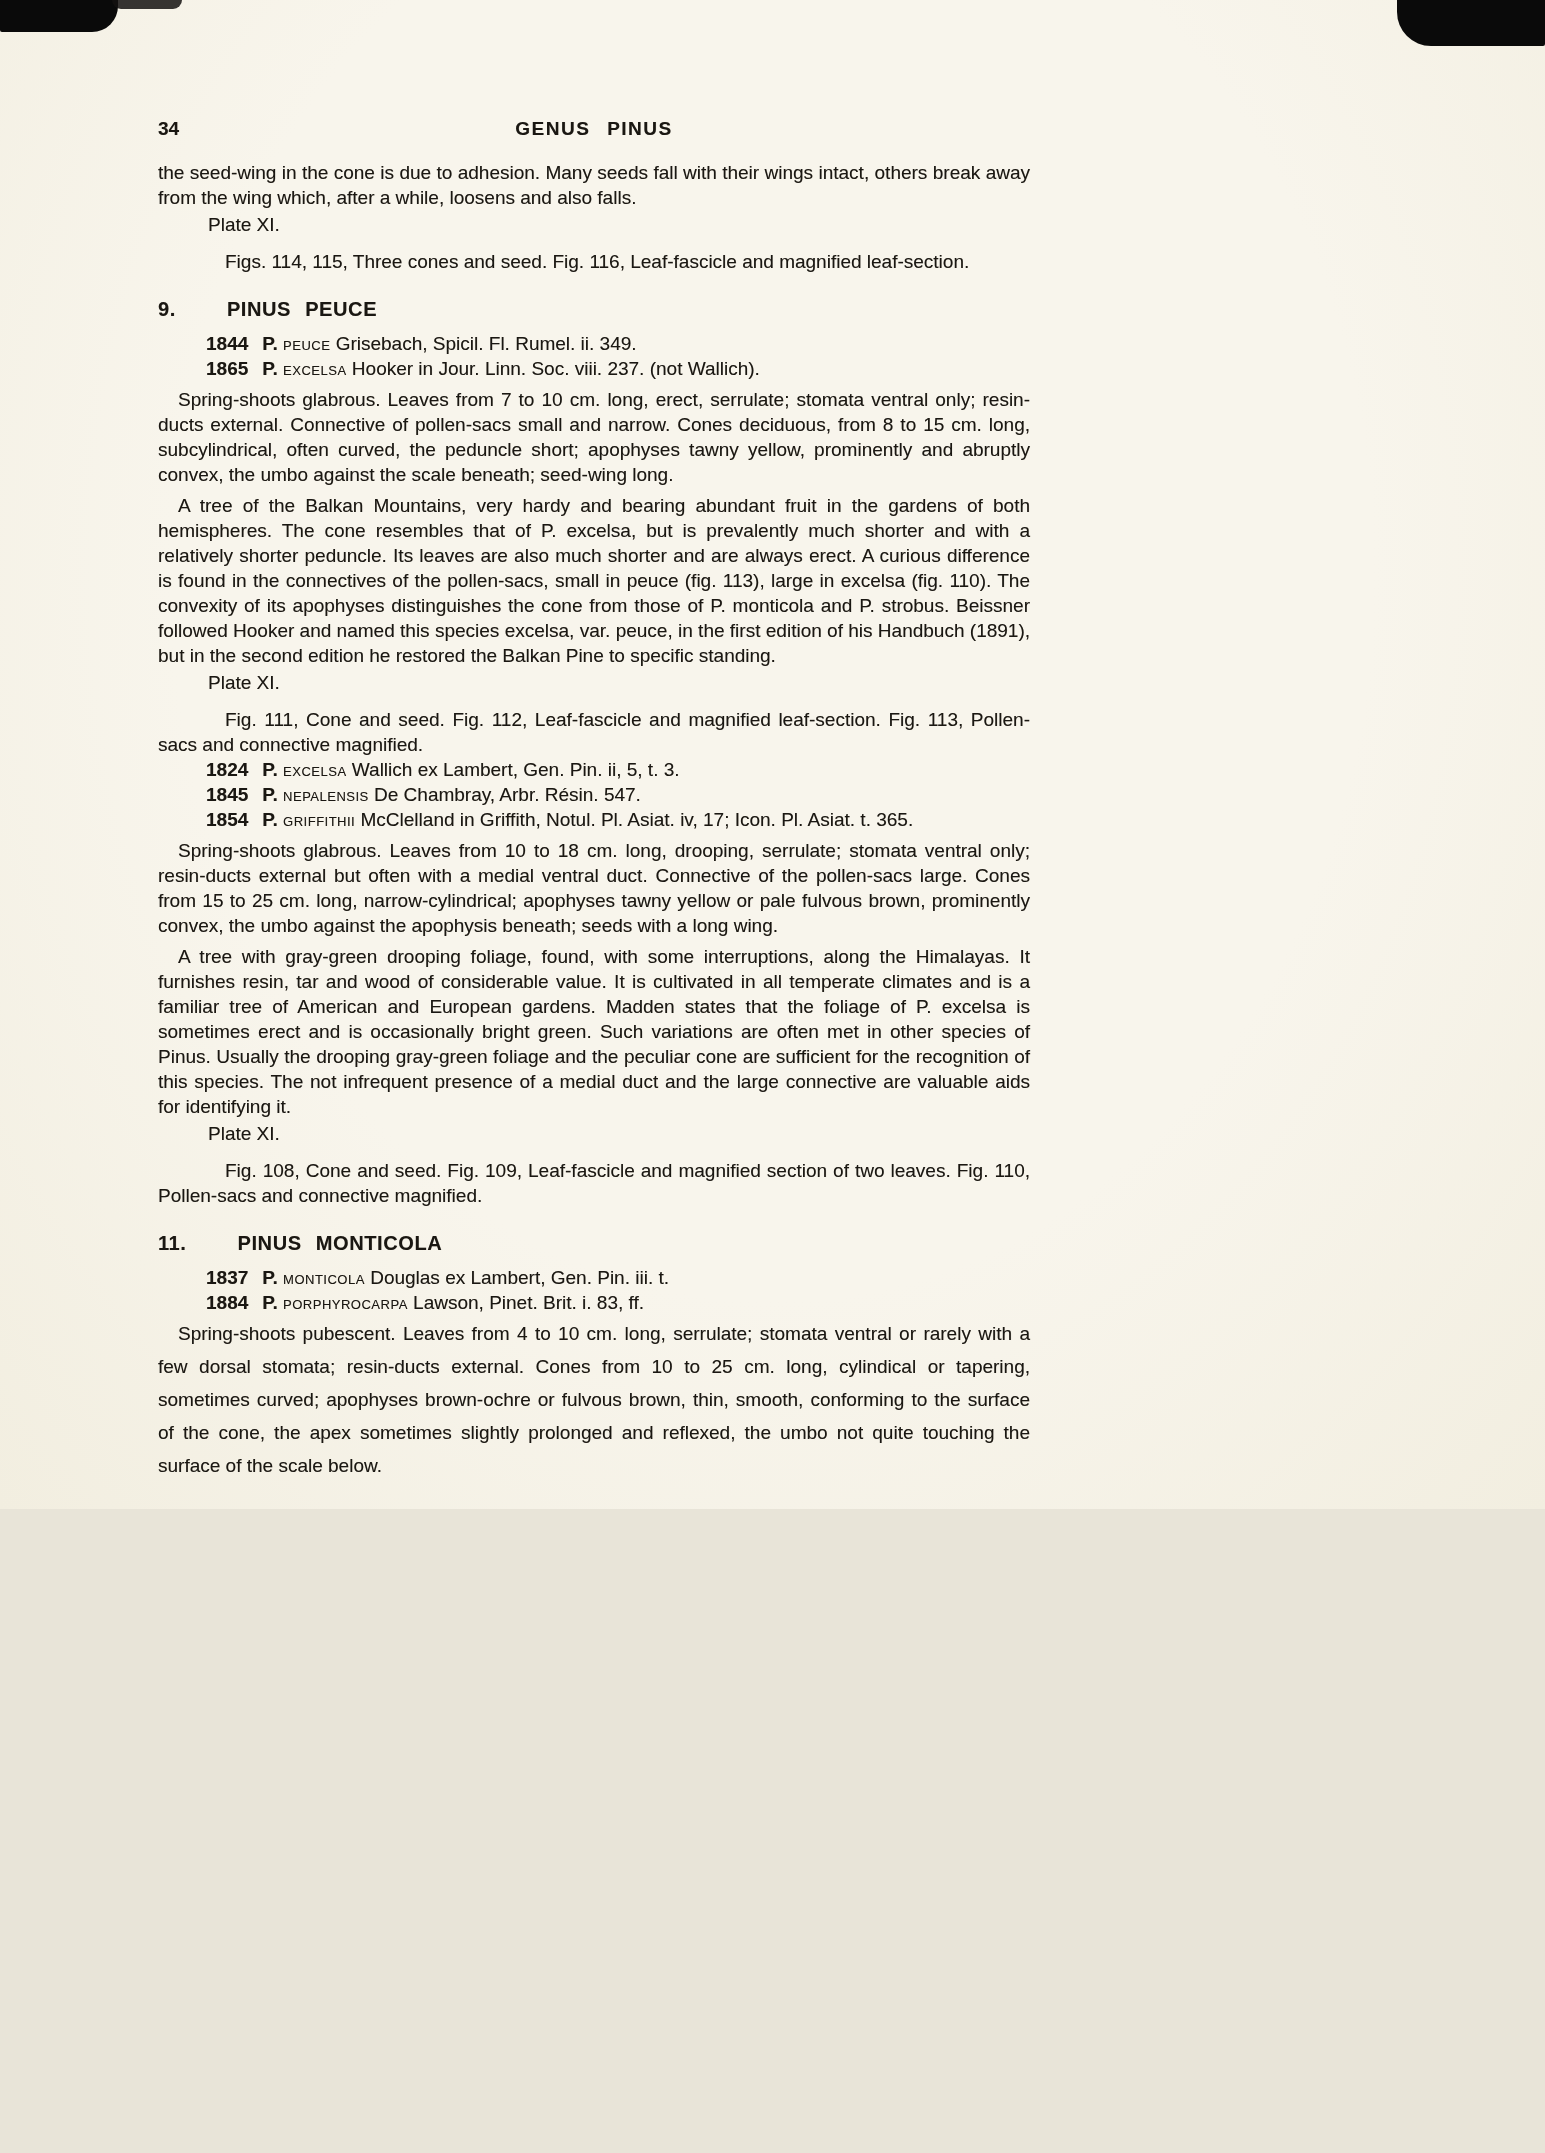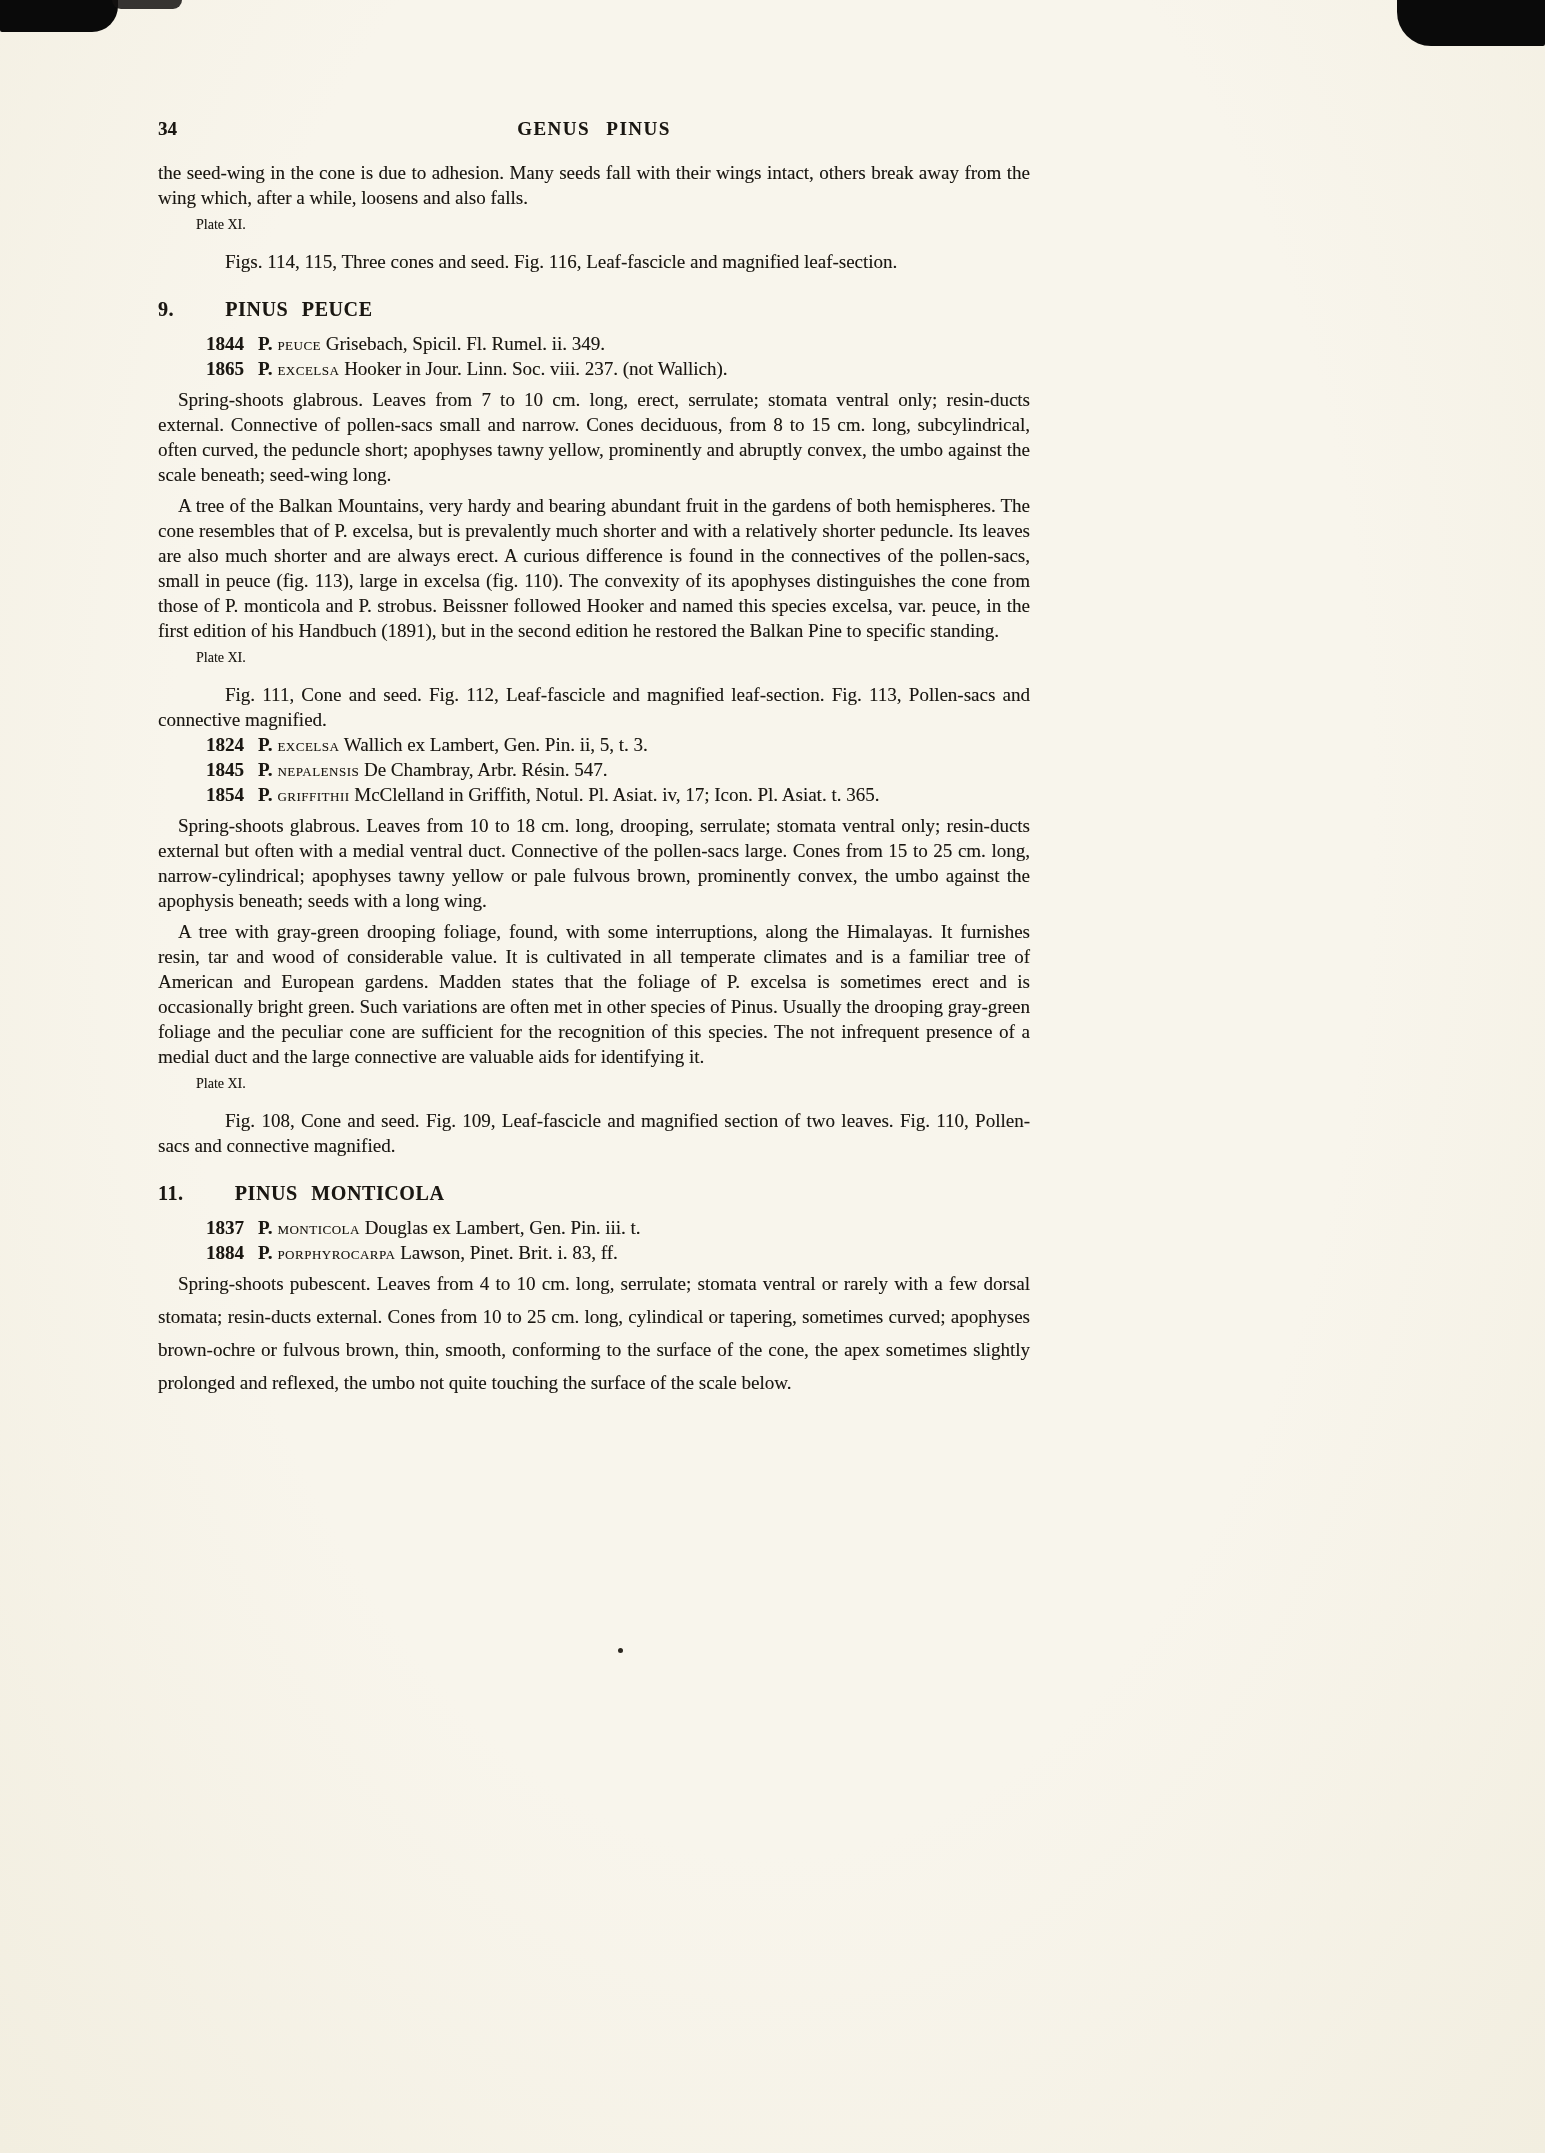--- a/index.html
+++ b/index.html
@@ -2,23 +2,23 @@
 <html><head>
 <meta charset="utf-8">
 <style>
   * { margin: 0; padding: 0; box-sizing: border-box; }
 
   html, body { background: #e8e4d8; }
 
   .paper {
     position: relative;
     width: 1545px;
-    height: 2153px;
+    height: 1509px;
     background: radial-gradient(ellipse at 50% 38%, #f8f5ec 55%, #f2eee0 100%);
-    font-family: Liberation Serif, serif;
+    font-family: Liberation Sans, sans-serif;
     color: #1a1712;
     overflow: hidden;
   }
 
   
   .artifact-tl {
     position: absolute; top: 0; left: 0;
     width: 118px; height: 32px;
     background: #0a0a0a;
     border-radius: 0 0 26px 2px;
@@ -68,23 +68,23 @@
     font-size: 19px;
     line-height: 25px;
     text-align: justify;
     text-indent: 20px;
     margin-top: 6px;
   }
   .para.no-indent { text-indent: 0; margin-top: 0; }
   .para.wide { line-height: 33px; margin-top: 2px; }
 
   .plate {
-    font-size: 14px;
+    font-size: 19px;
     line-height: 25px;
-    margin-left: 38px;
+    margin-left: 50px;
     margin-top: 2px;
   }
 
   .figures {
     font-size: 19px;
     line-height: 25px;
     text-align: justify;
     text-indent: 67px;
     margin-top: 12px;
   }

